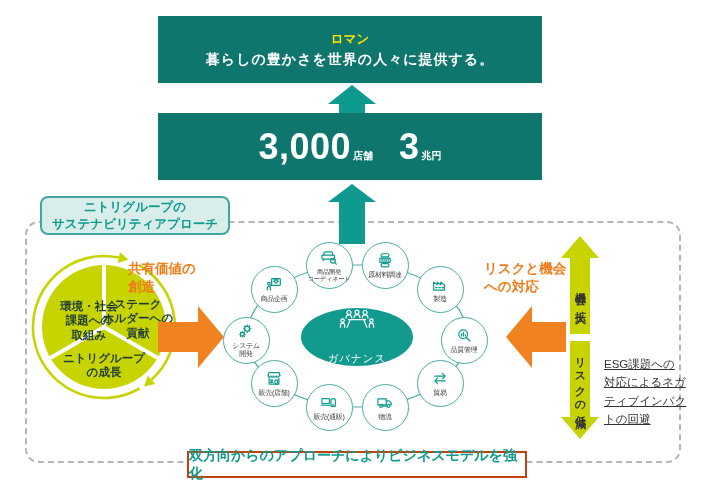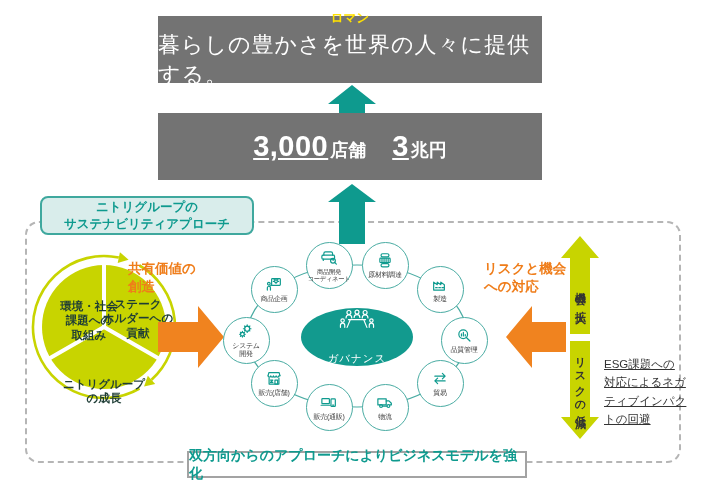--- a/index.html
+++ b/index.html
@@ -1,34 +1,34 @@
 <!DOCTYPE html>
 <html><head>
 <meta charset="utf-8">
 <style>
   html,body{margin:0;padding:0;background:#fff;}
   .stage{position:relative;width:710px;height:496px;background:#fff;overflow:hidden;
          font-family:"Liberation Sans","DejaVu Sans",sans-serif;}
   .abs{position:absolute;}
   .pre{white-space:pre-line;}
   
-  .banner{left:158px;width:384px;height:67px;background:#737373;color:#fff;
+  .banner{left:158px;width:384px;height:67px;background:#0f766e;color:#fff;
           display:flex;flex-direction:column;align-items:center;justify-content:center;}
   .banner .tag{color:#ffe100;font-size:12.5px;font-weight:bold;margin-bottom:3px;}
-  .banner .statement{font-size:22px;font-weight:normal;letter-spacing:1px;}
+  .banner .statement{font-size:14px;font-weight:bold;letter-spacing:1px;}
   .numrow{display:flex;align-items:baseline;font-weight:bold;}
-  .numrow .big{font-size:29px;letter-spacing:0.5px;text-decoration:underline;}
-  .numrow .unit{font-size:18px;margin-left:2px;}
+  .numrow .big{font-size:36px;letter-spacing:0.5px;}
+  .numrow .unit{font-size:10px;margin-left:2px;}
   .numrow .gap{width:26px;}
   
   .dashed-frame{left:25px;top:221px;width:656px;height:242px;border:2px dashed #b5b5b5;border-radius:14px;box-sizing:border-box;}
-  .approach-label{left:40px;top:196px;width:214px;height:39px;background:#d9edeb;border:2px solid #3fa89e;
+  .approach-label{left:40px;top:196px;width:190px;height:39px;background:#d9edeb;border:2px solid #3fa89e;
       border-radius:8px;box-sizing:border-box;display:flex;align-items:center;justify-content:center;
       color:#0e9a8e;font-size:12.5px;font-weight:bold;text-align:center;line-height:1.35;}
-  .bottom-banner{left:187px;top:451px;width:340px;height:27px;background:#fff;border:2px solid #a3a3a3;
+  .bottom-banner{left:187px;top:451px;width:340px;height:27px;background:#fff;border:2px solid #c2410c;
       box-sizing:border-box;display:flex;align-items:center;justify-content:center;
       color:#0e9a8e;font-size:14px;font-weight:bold;}
   
   .pie-label{color:#1e3d35;font-weight:bold;font-size:11.5px;line-height:1.25;text-align:center;}
   .orange-title{color:#ef7d1a;font-weight:bold;font-size:13.5px;line-height:1.35;text-align:left;}
   
   .node{width:47px;height:47px;background:#fff;border:1.5px solid #4aaca3;border-radius:50%;
         box-sizing:border-box;display:flex;flex-direction:column;align-items:center;justify-content:center;}
   .node .lbl{font-size:7px;color:#3a3a3a;text-align:center;line-height:1.15;letter-spacing:-0.3px;margin-top:1px;}
   .node.sm .lbl{font-size:6.3px;}
@@ -80,21 +80,21 @@
     <polygon points="0,-5.5 10,0 0,5.5" fill="#c8d400" transform="translate(127.5,132.8) rotate(138)"></polygon>
     <circle cx="80" cy="80" r="62" fill="#c8d400"></circle>
     <path d="M80 80 V16 M80 80 L23.5 112.5 M80 80 L136.5 112.5" stroke="#fff" stroke-width="4" fill="none"></path>
   </svg>
   <div class="abs pie-label pre" style="left:38px;top:299px;width:70px;margin-left:16px;">環境・社会
 課題への
 取組み</div>
   <div class="abs pie-label pre" style="left:102px;top:297px;width:72px;">ステーク
 ホルダーへの
 貢献</div>
-  <div class="abs pie-label pre" style="left:56px;top:351px;width:96px;margin-top:26px;">ニトリグループ
+  <div class="abs pie-label pre" style="left:56px;top:351px;width:96px;">ニトリグループ
 の成長</div>
 
   <div class="abs orange-title pre" style="left:128px;top:260px;width:94px;">共有価値の
 創造</div>
   <svg class="abs" style="left:158px;top:306px;" width="66" height="62">
     <polygon points="0,16 40,16 40,0 66,31 40,62 40,46 0,46" fill="#f0831f"></polygon>
   </svg>
 
   <div class="abs orange-title pre" style="left:484px;top:260px;width:94px;">リスクと機会
 への対応</div>

